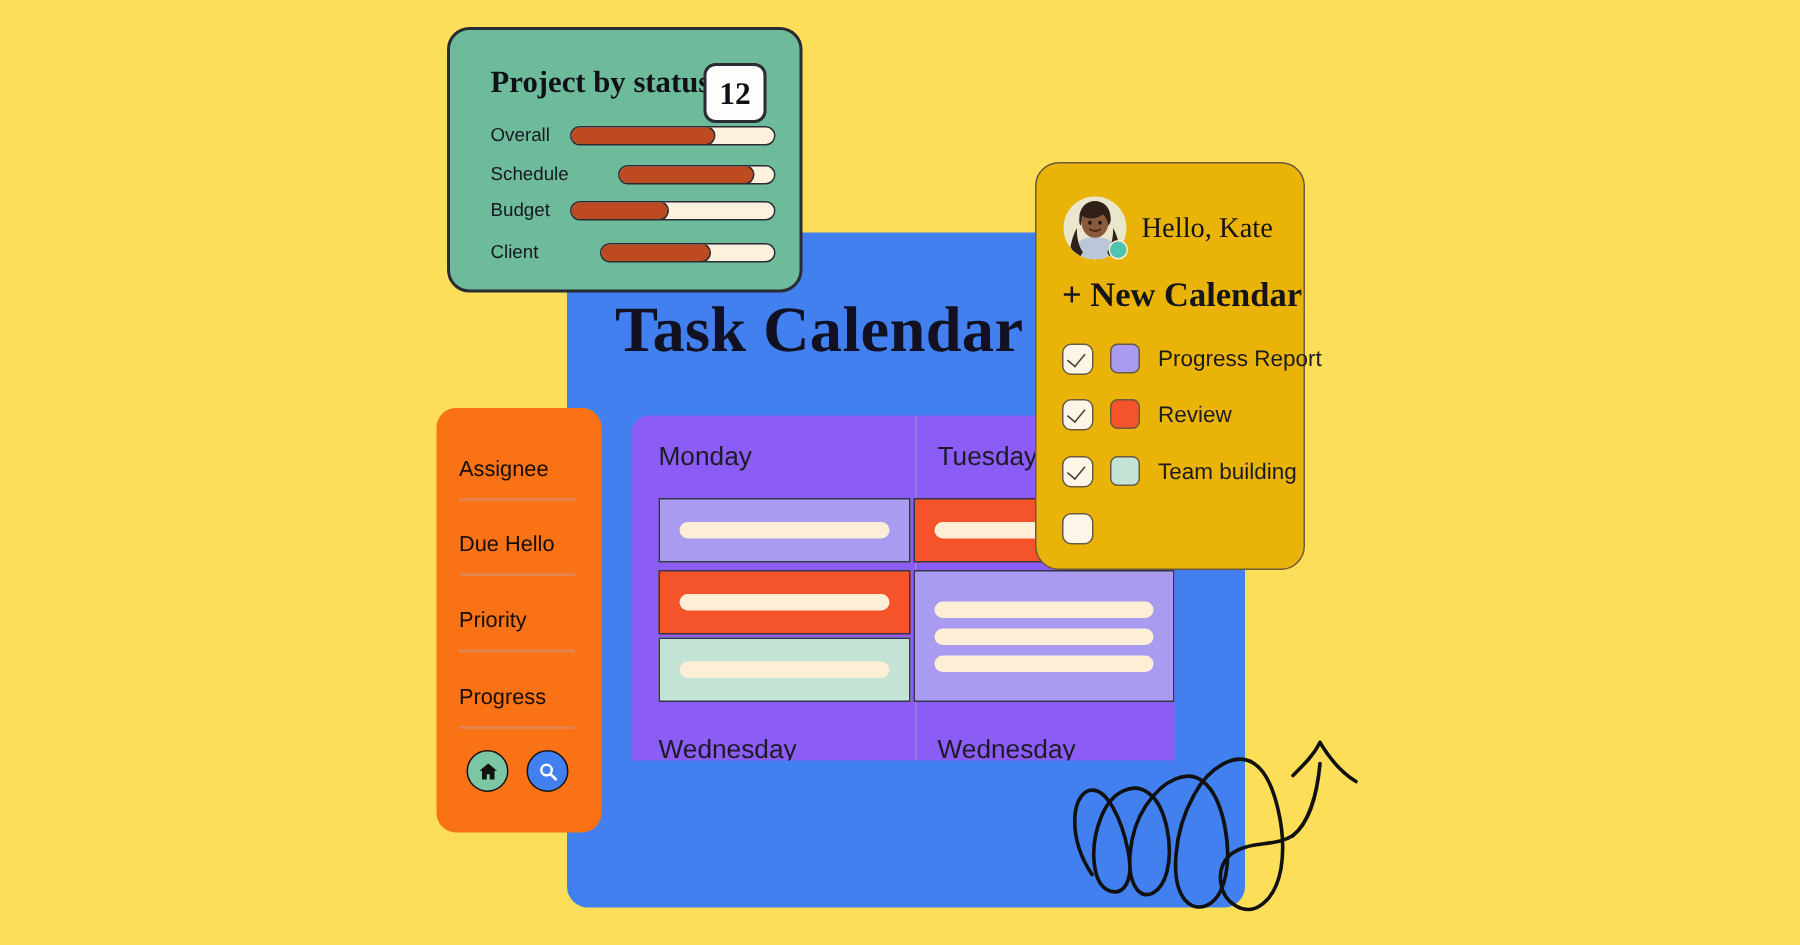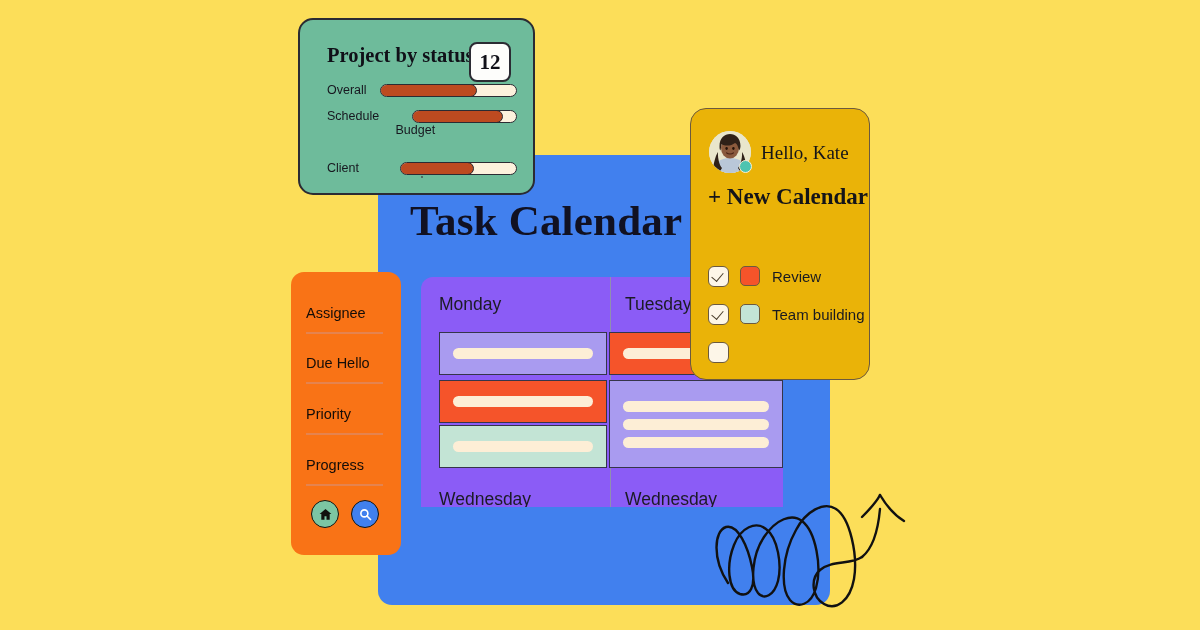--- a/index.html
+++ b/index.html
@@ -171,21 +171,21 @@
     left: -1px;
     top: -1px;
     bottom: -1px;
     background: #bd4a20;
     border: 1.6px solid #2b2b33;
     border-radius: 8px;
     box-sizing: border-box;
   }
   #srow-0 { top: 63px; }
   #srow-1 { top: 89px; gap: 32px; }
-  #srow-2 { top: 103px; flex-direction: column; }
+  #srow-2 { top: 113px; }
   #srow-3 { top: 141px; gap: 20px; }
 
   
   #sidebar {
     position: absolute;
     left: 291px;
     top: 272px;
     width: 110px;
     height: 283px;
     background: #f97316;
@@ -454,20 +454,25 @@
           <ellipse cx="24.4" cy="17.5" rx="1.2" ry="1.4" fill="#221108"></ellipse>
           <path d="M17.6 21.8c1.6 1.6 5.2 1.6 6.8 0" stroke="#4a2414" stroke-width="1.2" fill="none" stroke-linecap="round"></path>
         </svg>
       </div>
       <div id="status-dot"></div>
     </div>
 
     <div id="greeting">Hello, Kate</div>
     <div id="new-calendar">+ New Calendar</div>
 
+    <div class="cal-row" id="crow-0">
+      <span class="checkbox checked"></span>
+      <span class="swatch" style="background:#a99bf0"></span>
+      <span class="cal-name">Progress Report</span>
+    </div>
     <div class="cal-row" id="crow-1">
       <span class="checkbox checked"></span>
       <span class="swatch" style="background:#f5542a"></span>
       <span class="cal-name">Review</span>
     </div>
     <div class="cal-row" id="crow-2">
       <span class="checkbox checked"></span>
       <span class="swatch" style="background:#c3e4d5"></span>
       <span class="cal-name">Team building</span>
     </div>

